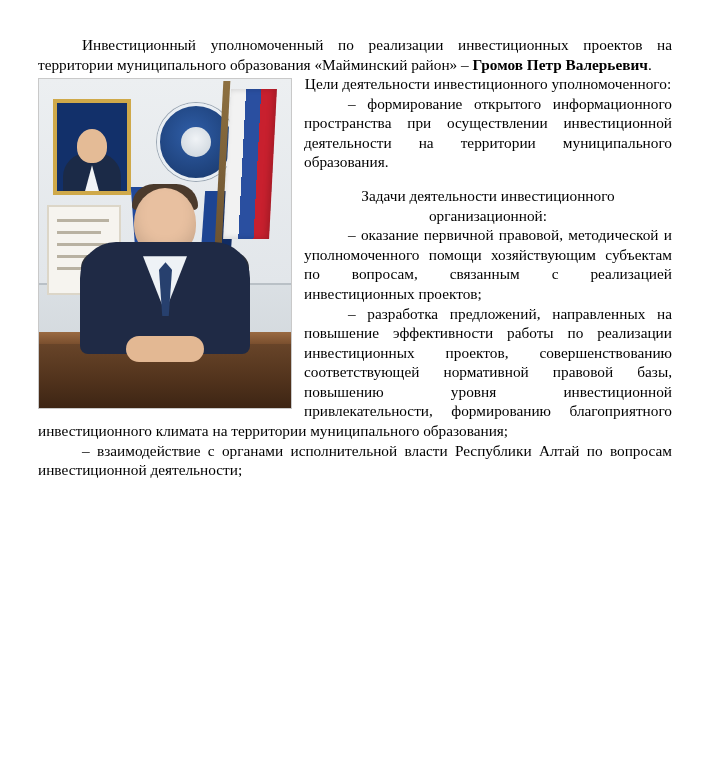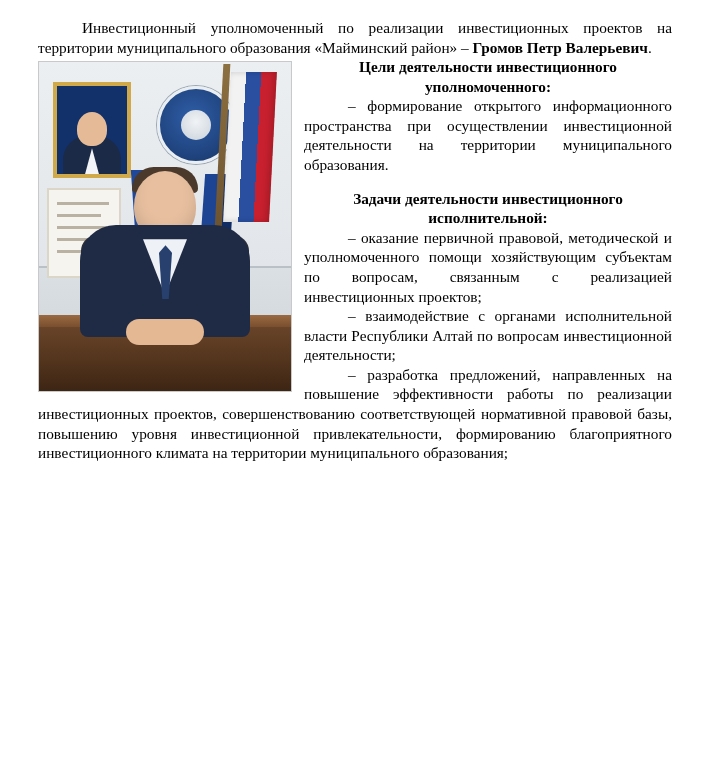--- a/index.html
+++ b/index.html
@@ -26,21 +26,21 @@
   p {
     margin: 0;
     text-align: justify;
     text-justify: inter-word;
     text-indent: 44px;
   }
   p.noindent { text-indent: 0; }
   p.center {
     text-align: center;
     text-indent: 0;
-    font-weight: bold;
+    font-weight: normal;
   }
   .bold { font-weight: bold; }
 
   .photo {
     float: left;
     width: 254px;
     height: 331px;
     margin: 4px 12px 6px 0;
     border: 1px solid #c9c9c9;
     box-sizing: border-box;
@@ -222,21 +222,21 @@
     margin-left: -39px;
     background: #e3b893;
     border-radius: 14px;
   }
 </style>
 </head>
 <body>
 
 <div class="page">
 
-  <p class="noindent" style="text-indent:44px;">
+  <p class="noindent" style="text-indent:44px;margin-top:17px;">
     <span>Инвестиционный уполномоченный по реализации инвестиционных проектов на территории муниципального образования «Маймин­ский район» – </span><span class="bold">Громов Петр Валерьевич</span><span>.</span>
   </p>
 
   <div class="photo">
     <div class="wall"></div>
     <div class="wall-panel"></div>
     <div class="board">
       <i style="top:12px;width:52px"></i>
         <i style="top:24px;width:44px"></i>
         <i style="top:36px;width:50px"></i>
@@ -262,23 +262,23 @@
     <div class="person-shirt"></div>
     <div class="person-tie"></div>
     <div class="hands"></div>
   </div>
 
   <p class="center">Цели деятельности инвестиционного уполномоченного:</p>
 
 
   <p>– формирование открытого информационного пространства при осуществлении инвестиционной деятельности на территории муниципального образования.</p>
 
-  <p class="center" style="margin-top:14px;">Задачи деятельности инвестиционного исполнительной:</p>
+  <p class="center" style="margin-top:14px;">Задачи деятельности инвестиционного организационной:</p>
 
 
   <p>– оказание первичной правовой, методической и уполномоченного помощи хозяйствующим субъектам по вопросам, связанным с реализацией инвестиционных проектов;</p>
 
+  <p>– разработка предложений, направленных на повышение эффективности работы по реализации инвестиционных проектов, совершенствованию соответствующей нормативной правовой базы, повышению уровня инвестиционной привлекательности, формированию благоприятного инвестиционного климата на территории муниципального образования;</p>
+
   <p>– взаимодействие с органами исполнительной власти Республики Алтай по вопросам инвестиционной деятельности;</p>
 
-  <p>– разработка предложений, направленных на повышение эффективности работы по реализации инвестиционных проектов, совершенствованию соответствующей нормативной правовой базы, повышению уровня инвестиционной привлекательности, формированию благоприятного инвестиционного климата на территории муниципального образования;</p>
-
 
 </div>
 
 </body></html>

